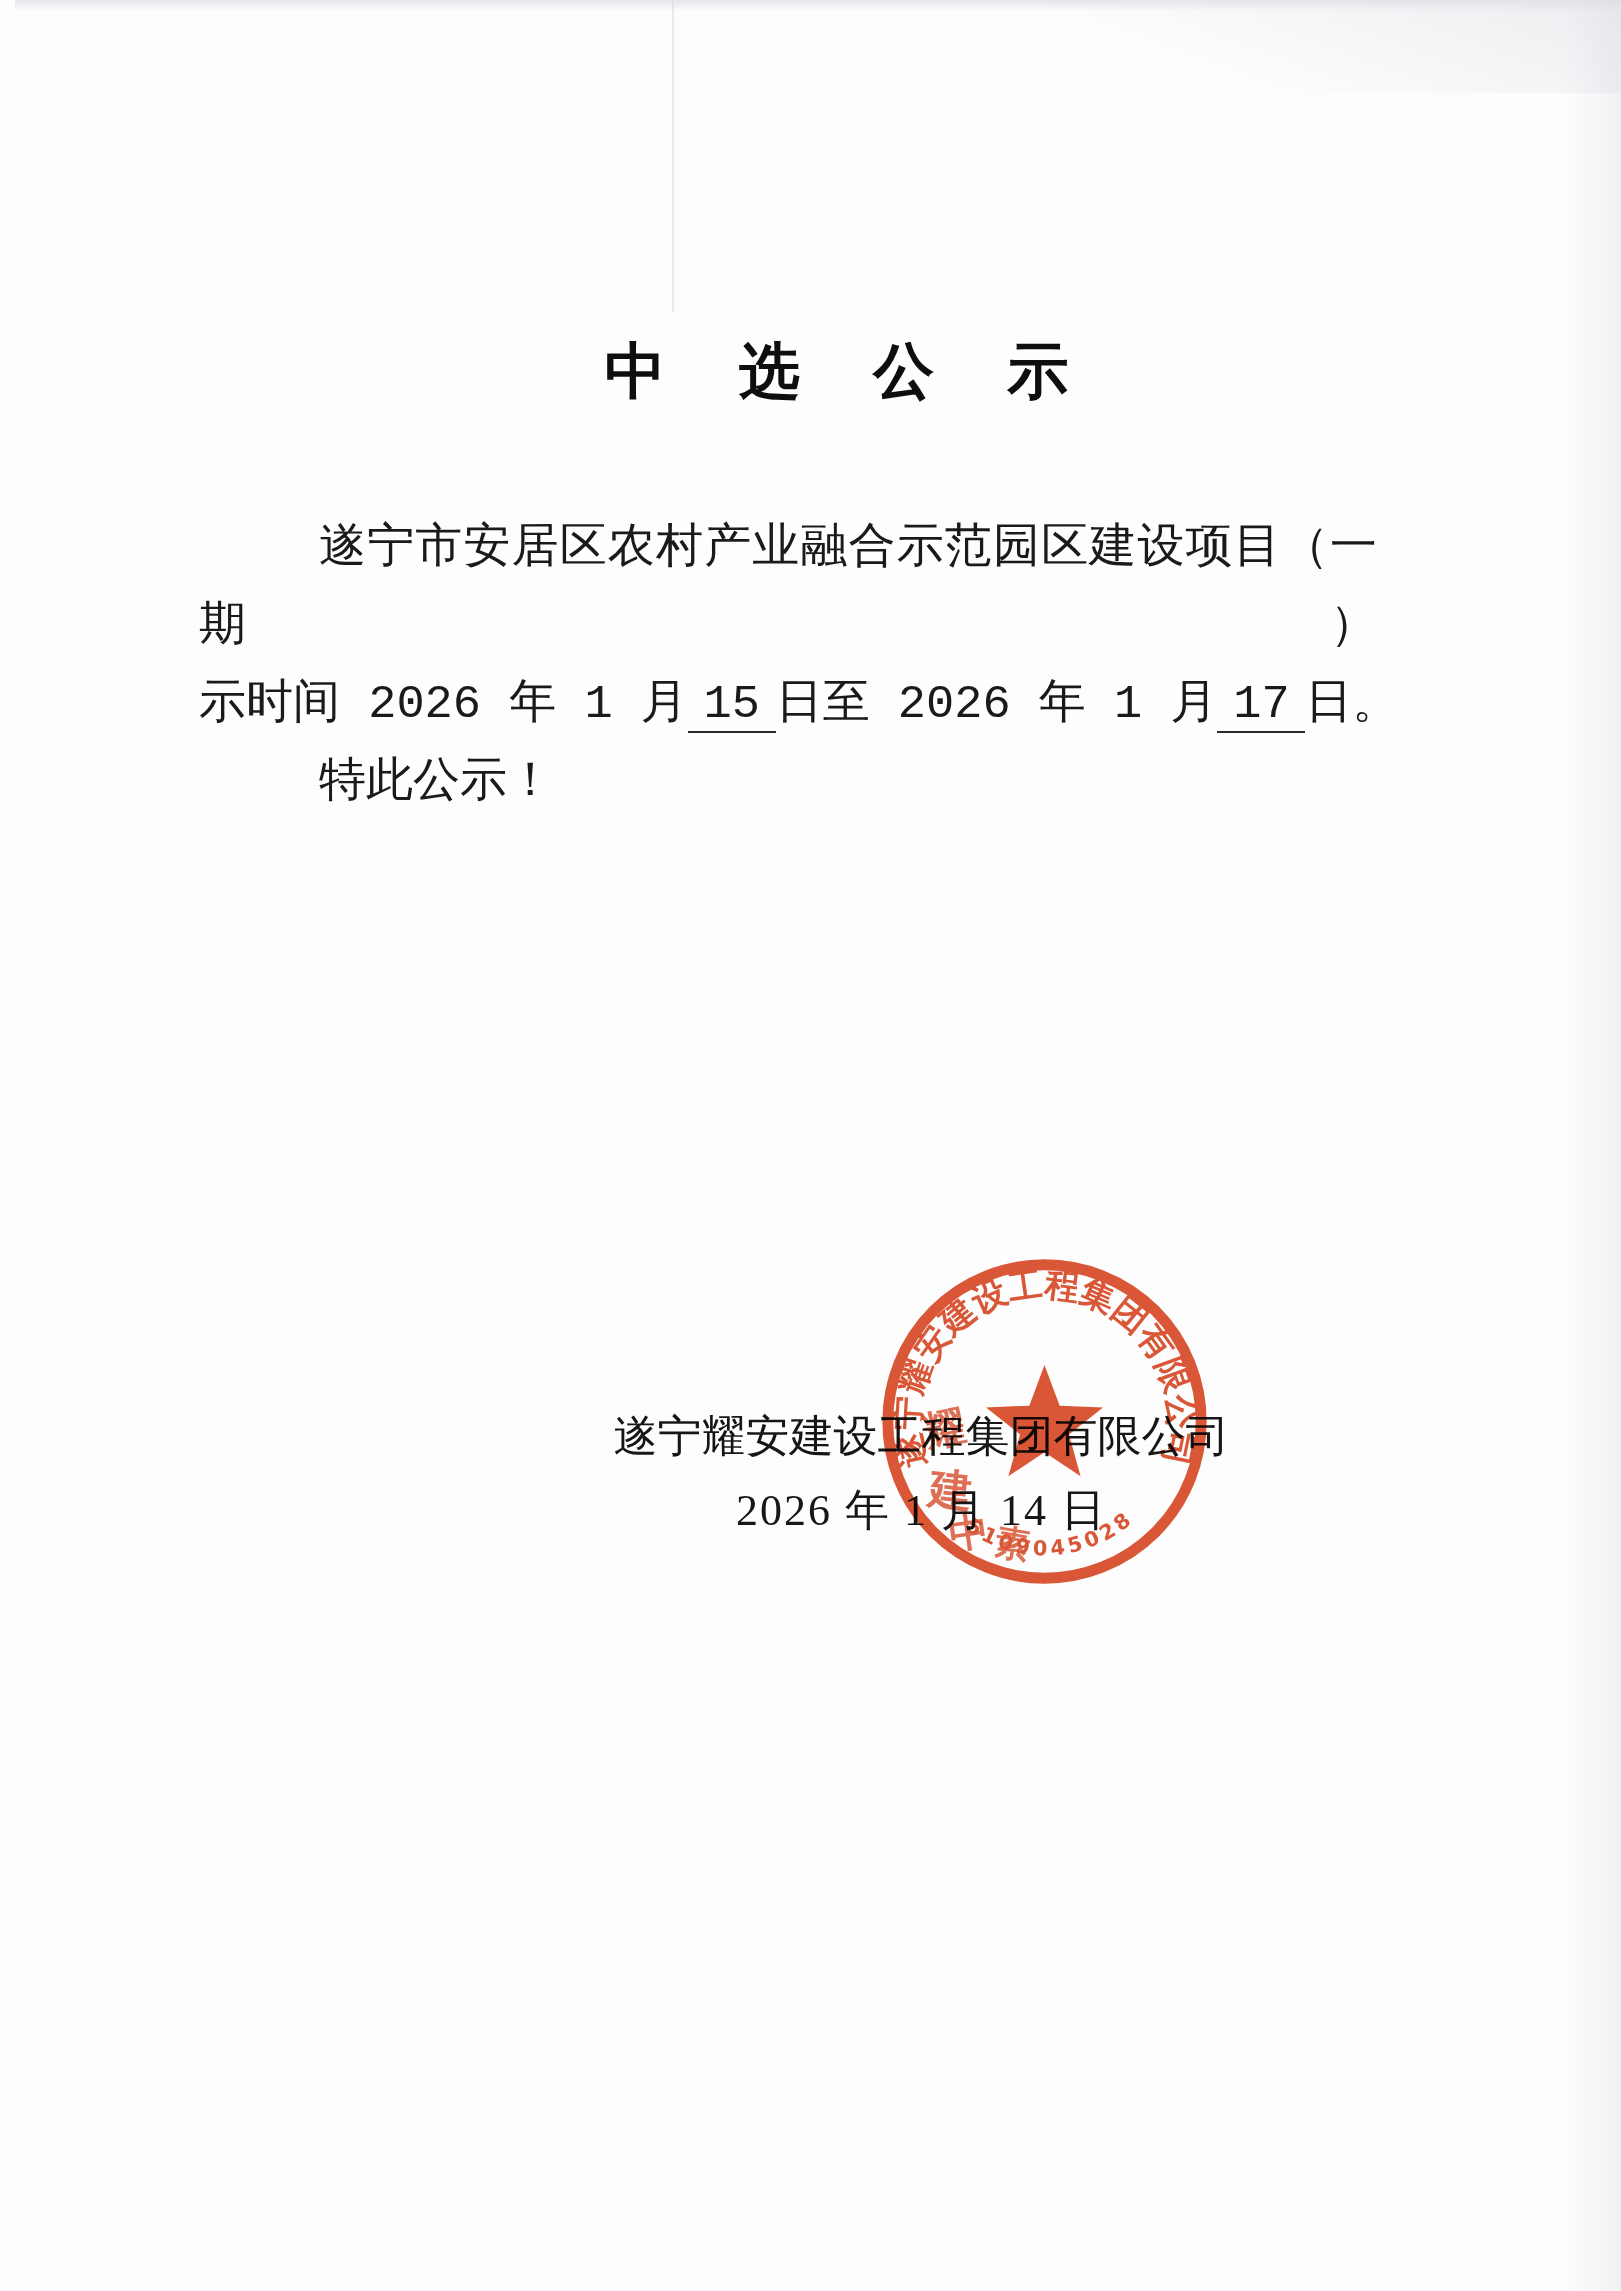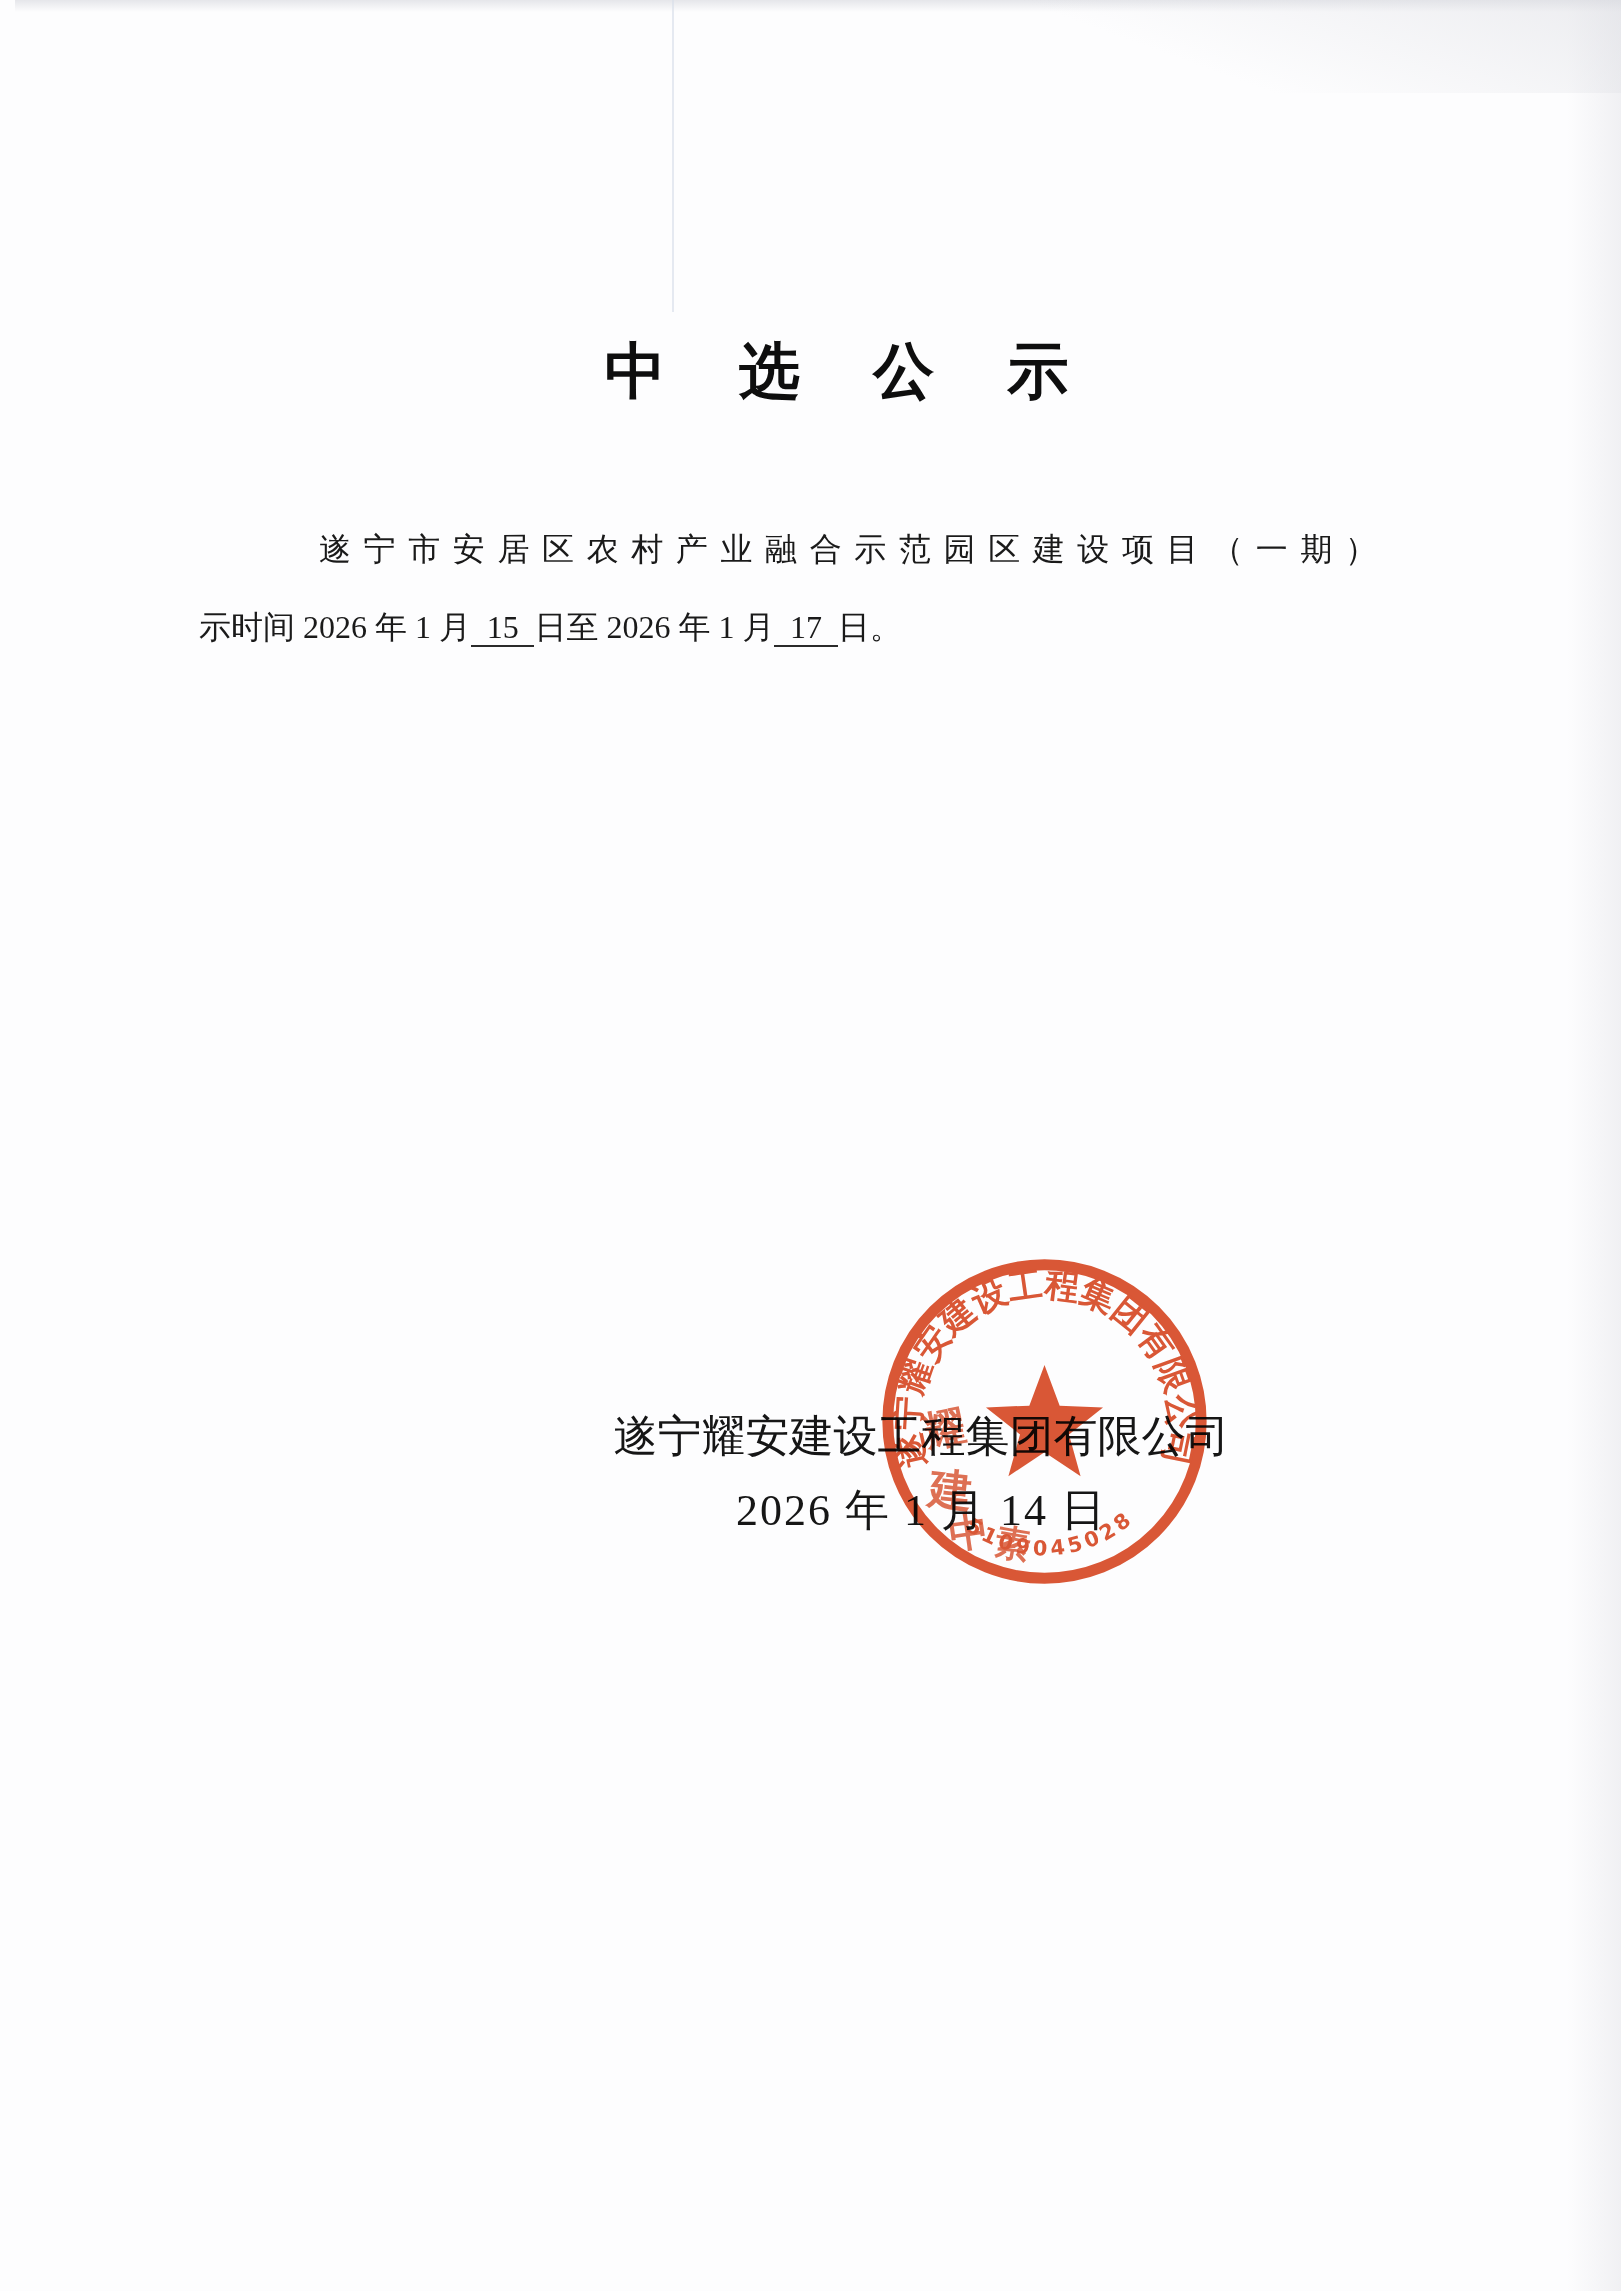--- a/index.html
+++ b/index.html
@@ -49,23 +49,24 @@
     letter-spacing: 29px;
     color: #0e0e0e;
     transform: translateX(33px);
     white-space: nowrap;
   }
   .body-block {
     position: absolute;
     top: 510px;
     left: 184px;
     width: 1178px;
-    font-size: 32px;
+    font-size: 47px;
     line-height: 78px;
     color: #1a1a1a;
+    font-family: Liberation Mono, monospace;
   }
   .bline { white-space: nowrap; }
   .bline.fill {
     white-space: normal;
     text-align: justify;
     text-align-last: justify;
     text-justify: inter-character;
   }
   .indent { text-indent: 120px; }
   .fillin {
@@ -120,20 +121,21 @@
 
   <div class="artifact-top"></div>
   <div class="artifact-corner"></div>
   <div class="artifact-vline"></div>
 
   <h1 class="doc-title">中 选 公 示</h1>
 
   <div class="body-block">
     <div class="bline fill indent">遂宁市安居区农村产业融合示范园区建设项目（一期）</div>
     <div class="bline"><span>示时间 2026 年 1 月</span><span class="fillin">15</span><span>日至 2026 年 1 月</span><span class="fillin">17</span><span>日。</span></div>
+    <div class="bline indent">特此公示！</div>
   </div>
 
   <div class="signature">
     <div class="sig-company">遂宁耀安建设工程集团有限公司</div>
     <div class="sig-date">2026 年 1 月 14 日</div>
   </div>
 
   <div class="stamp" style="color: rgb(217, 79, 43);">
     <svg viewBox="0 0 360 360" xmlns="http://www.w3.org/2000/svg">
       <circle class="ring" cx="180" cy="180" r="158" stroke-width="11"></circle>

